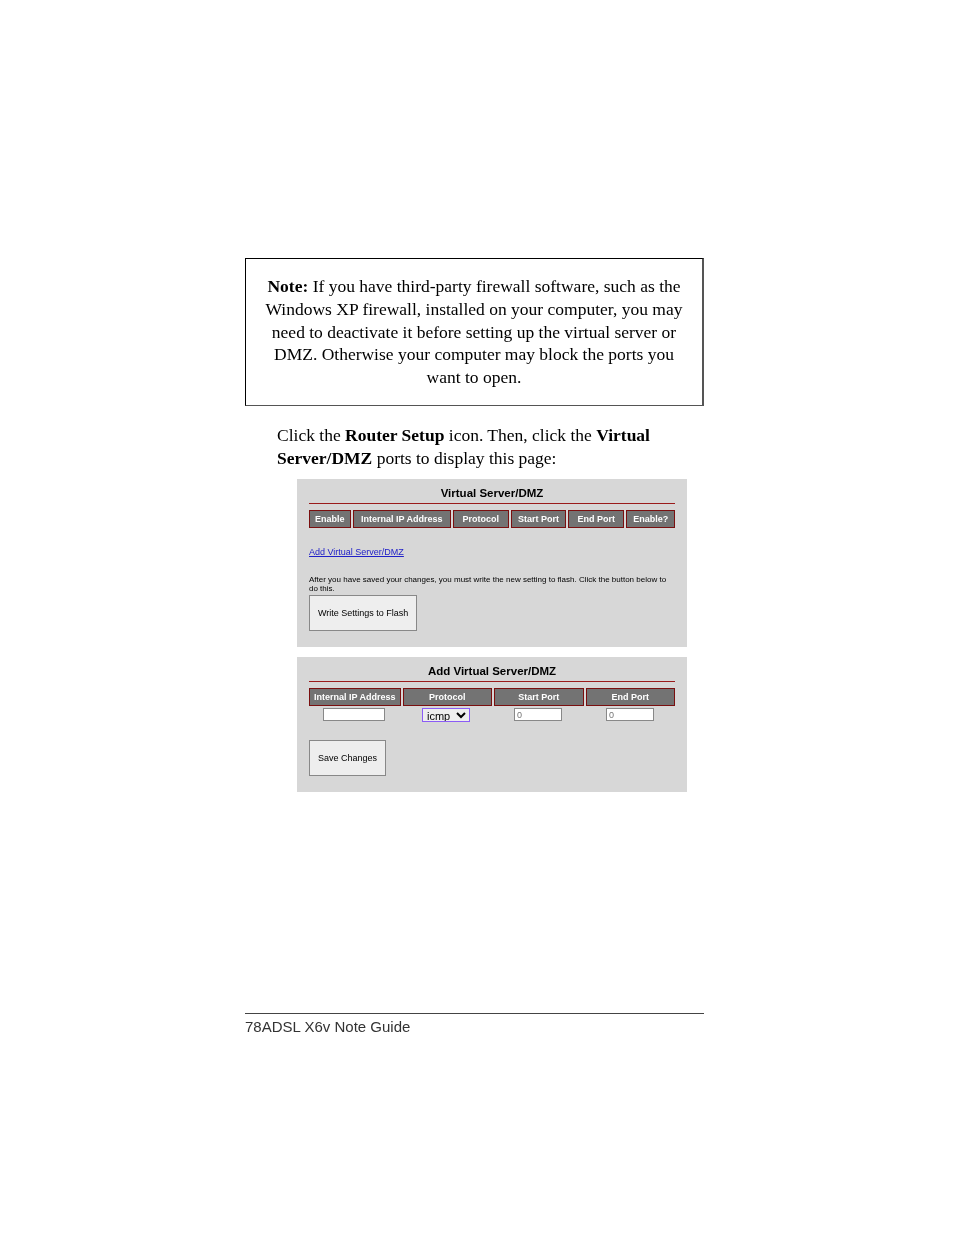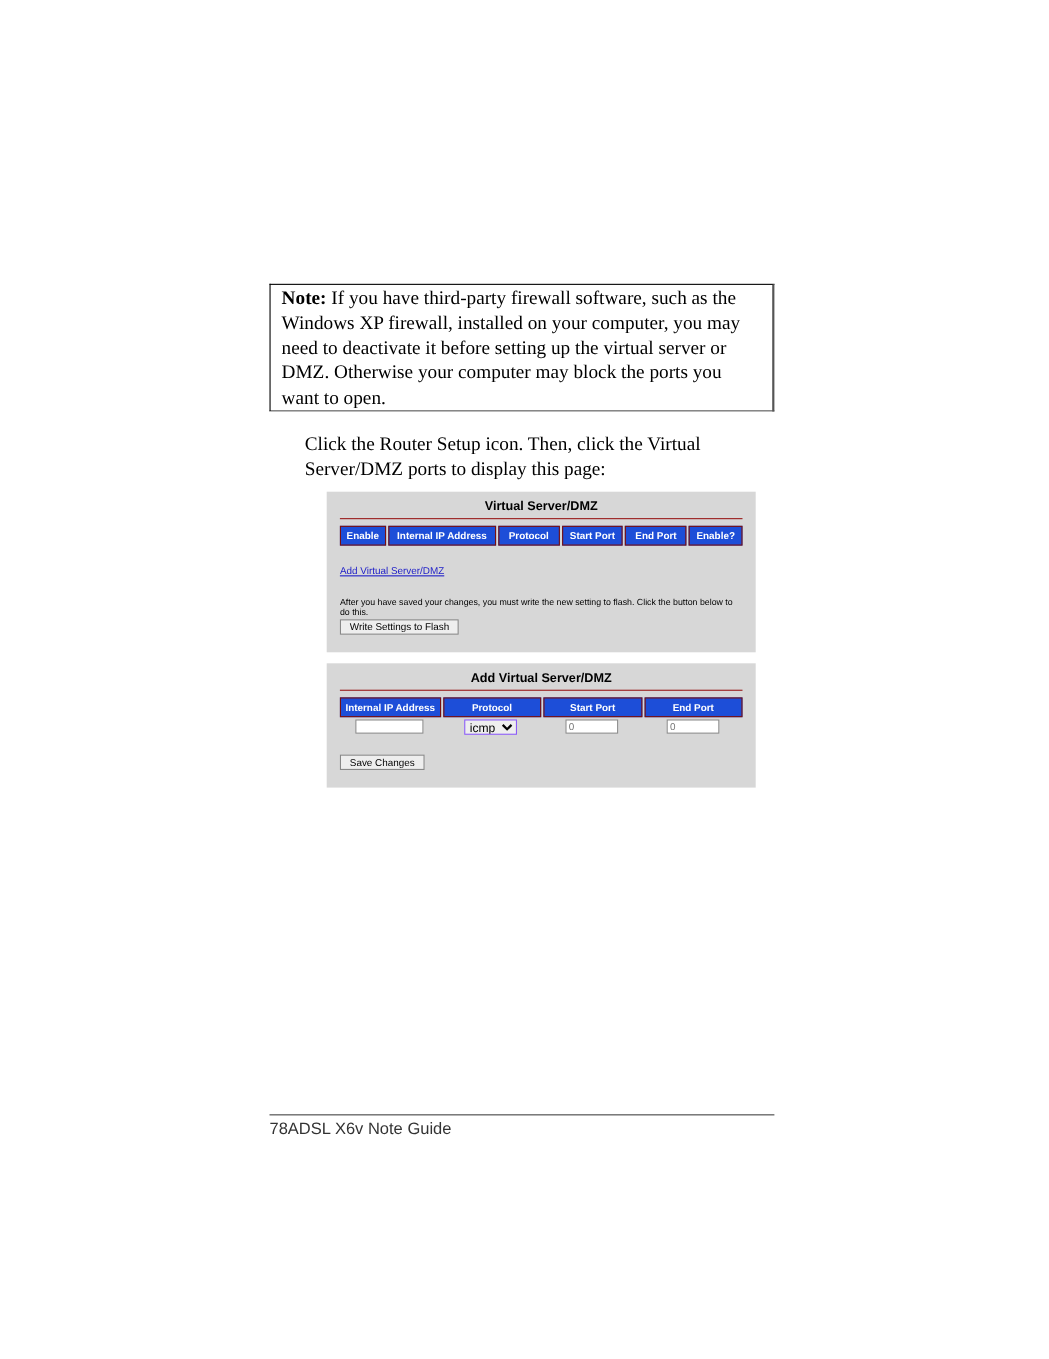--- a/index.html
+++ b/index.html
@@ -13,37 +13,38 @@
     width: 954px;
     height: 1235px;
     position: relative;
     box-sizing: border-box;
     padding: 258px 250px 0 245px;
   }
   .note-box {
     border: 1px solid #000;
     border-right: 2px solid #555;
     border-bottom: 1px solid #555;
-    padding: 0 10px;
+    padding: 16px 10px;
     font-size: 17.5px;
     line-height: 1.30;
     margin-bottom: 18px;
+    text-align: center;
   }
   .note-box b { font-weight: bold; }
   .body-para {
     font-size: 17.5px;
     line-height: 1.30;
     margin: 4px 0 10px 32px;
   }
   .body-para-noindent {
     font-size: 17.5px;
     line-height: 1.30;
     margin: 20px 0 10px 32px;
   }
-  b { font-weight: normal; }
+  b { font-weight: bold; }
 
   
   .router-panel {
     margin: 10px 0 10px 52px;
     width: 390px;
     background: #d7d7d7;
     font-family: Arial, Helvetica, sans-serif;
     font-size: 10px;
     color: #000;
     padding: 6px 0 16px 0;
@@ -58,21 +59,21 @@
     border: none;
     border-top: 1px solid #9a1b1b;
     margin: 0 12px 6px 12px;
   }
   .hdr-row {
     margin: 0 12px;
     display: flex;
     gap: 2px;
   }
   .hdr-cell {
-    background: #1d4ed8;
+    background: #737373;
     color: #fff;
     font-weight: bold;
     font-size: 9px;
     text-align: center;
     padding: 3px 4px;
     border: 1px solid #7a0f0f;
     white-space: nowrap;
   }
   .empty-row {
     margin: 0 12px;
@@ -89,21 +90,21 @@
   .hint-block {
     margin: 18px 12px 0 12px;
     font-size: 8px;
   }
   .hint-block b { font-weight: normal; }
   .ui-btn {
     font-family: Arial, Helvetica, sans-serif;
     font-size: 9px;
     background: #eee;
     border: 1px solid #888;
-    padding: 1px 8px;
+    padding: 12px 8px;
     margin-top: 2px;
   }
 
   
   .panel2-headers {
     margin: 0 12px;
     display: flex;
   }
   .panel2-headers .hdr-cell {
     flex: 1;

